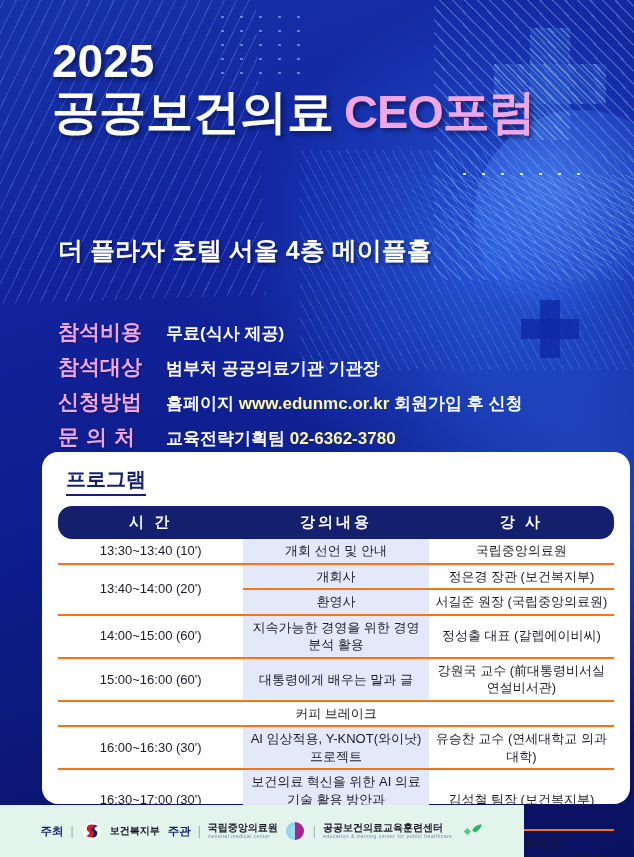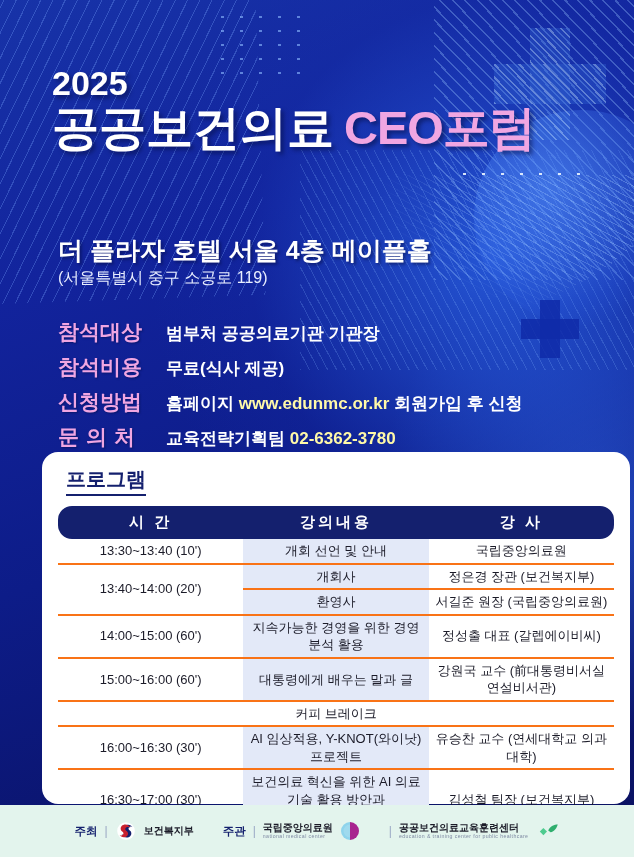--- a/index.html
+++ b/index.html
@@ -95,24 +95,23 @@
     position: absolute; right: 55px; top: 300px;
     width: 58px; height: 58px; pointer-events: none;
   }
   .cross-small i { position: absolute; background: #0f2aa8; opacity: .85; }
   .cross-small i.v { left: 19px; top: 0; width: 20px; height: 58px; }
   .cross-small i.h { left: 0; top: 19px; width: 58px; height: 20px; }
 
   
   .hero { position: absolute; left: 52px; top: 38px; width: 560px; }
   .hero-year {
-    font-size: 34px; font-weight: 700; color: #ffffff;
+    font-size: 46px; font-weight: 700; color: #ffffff;
     letter-spacing: 0px; line-height: 1.02;
     text-shadow: 3px 3px 4px rgba(3,10,55,0.55);
-    margin-top: 28px;
   }
   .hero-title {
     margin-top: 2px;
     font-size: 47px; font-weight: 700; line-height: 1.06;
     white-space: nowrap;
     text-shadow: 3px 3px 4px rgba(3,10,55,0.5);
   }
   .hero-title .w { color: #ffffff; }
   .hero-title .p { color: #f0a6e2; margin-left: 10px; letter-spacing: -1px; }
 
@@ -184,24 +183,24 @@
     line-height: 1.35;
   }
   td.c-time    { width: 124px; }
   td.c-content { width: 252px; background: #e3e9f8; }
   td.c-speaker { width: 160px; }
   tr.break td  { background: #ffffff; }
 
   
   .footer {
     position: absolute; left: 0; bottom: 0;
-    width: 634px; height: 52px;
+    width: 524px; height: 52px;
     background: #e3f4ed;
     display: flex; align-items: center; justify-content: center;
-    gap: 29px;
+    gap: 8px;
   }
   .org-block { display: flex; align-items: center; gap: 7px; }
   .org-tag { font-size: 11.5px; font-weight: 700; color: #14206e; }
   .org-sep { color: #9aa8c4; font-size: 12px; }
   .org-name { font-size: 10px; font-weight: 700; color: #1b1b28; line-height: 1.05; }
   .org-sub { font-size: 5.2px; color: #7f8aa3; letter-spacing: .4px; }
   .mohw-mark { width: 22px; height: 22px; }
   .nmc-mark { width: 20px; height: 20px; }
   .leaf-mark { width: 24px; height: 16px; }
 </style>
@@ -228,30 +227,29 @@
 
   <div class="hero">
     <div class="hero-year">2025</div>
     <div class="hero-title">
       <span class="w">공공보건의료</span><span class="p">CEO포럼</span>
     </div>
   </div>
 
 
   <div class="venue">더 플라자 호텔 서울 4층 메이플홀</div>
-  <div class="venue-sub">(서울특별시 중구 소공로 119)</div>
 
   <div class="info">
+    <div class="info-row">
+      <span class="info-label">참석비용</span>
+      <span class="info-value">무료(식사 제공)</span>
+    </div>
     <div class="info-row">
       <span class="info-label">참석대상</span>
       <span class="info-value">범부처 공공의료기관 기관장</span>
-    </div>
-    <div class="info-row">
-      <span class="info-label">참석비용</span>
-      <span class="info-value">무료(식사 제공)</span>
     </div>
     <div class="info-row">
       <span class="info-label">신청방법</span>
       <span class="info-value"><span>홈페이지 </span><span class="hl">www.edunmc.or.kr</span><span> 회원가입 후 신청</span></span>
     </div>
     <div class="info-row">
       <span class="info-label spaced">문의처</span>
       <span class="info-value"><span>교육전략기획팀 </span><span class="hl">02-6362-3780</span></span>
     </div>
   </div>

